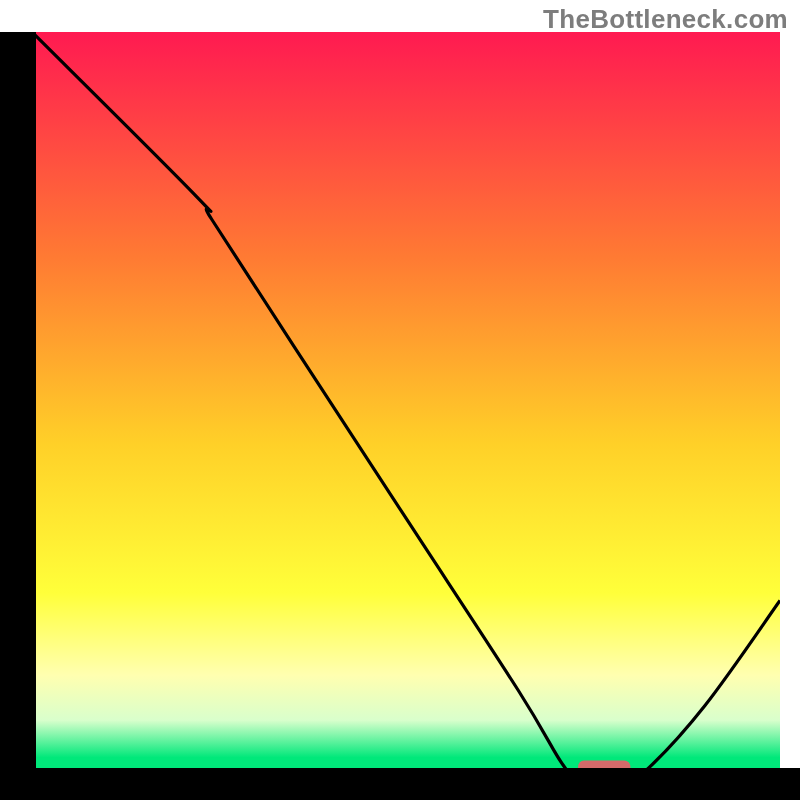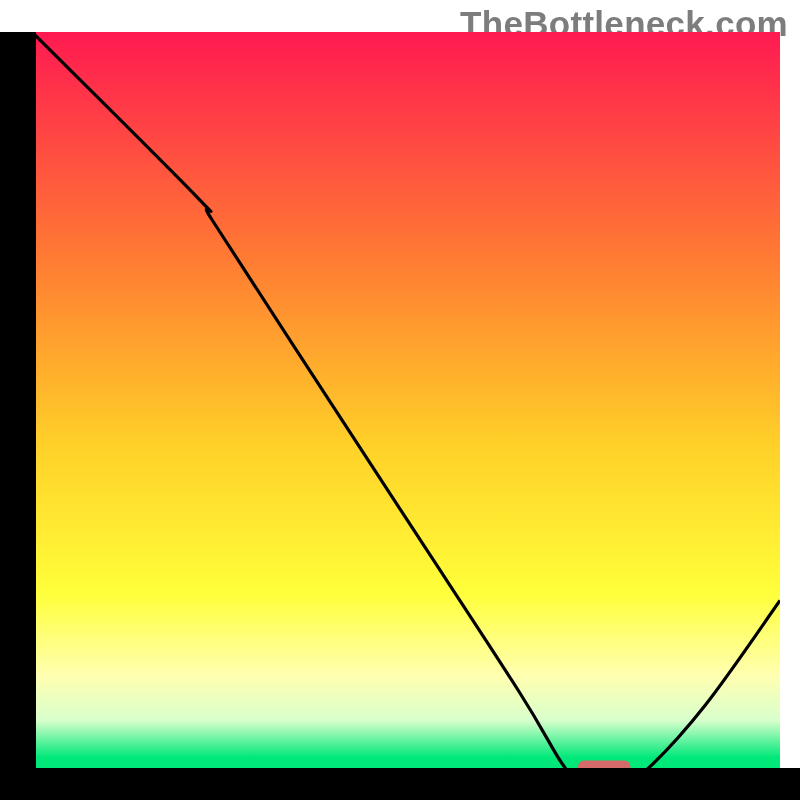--- a/index.html
+++ b/index.html
@@ -13,21 +13,21 @@
   .frame {
     position: relative;
     width: 800px;
     height: 800px;
   }
   .watermark {
     position: absolute;
     top: 4px;
     right: 12px;
     font-family: Arial, Helvetica, sans-serif;
-    font-size: 35px;
+    font-size: 26px;
     font-weight: 600;
     color: #7d7d7d;
     letter-spacing: 0.3px;
   }
   .plot-area {
     position: absolute;
     left: 32px;
     top: 32px;
     width: 748px;
     height: 748px;

